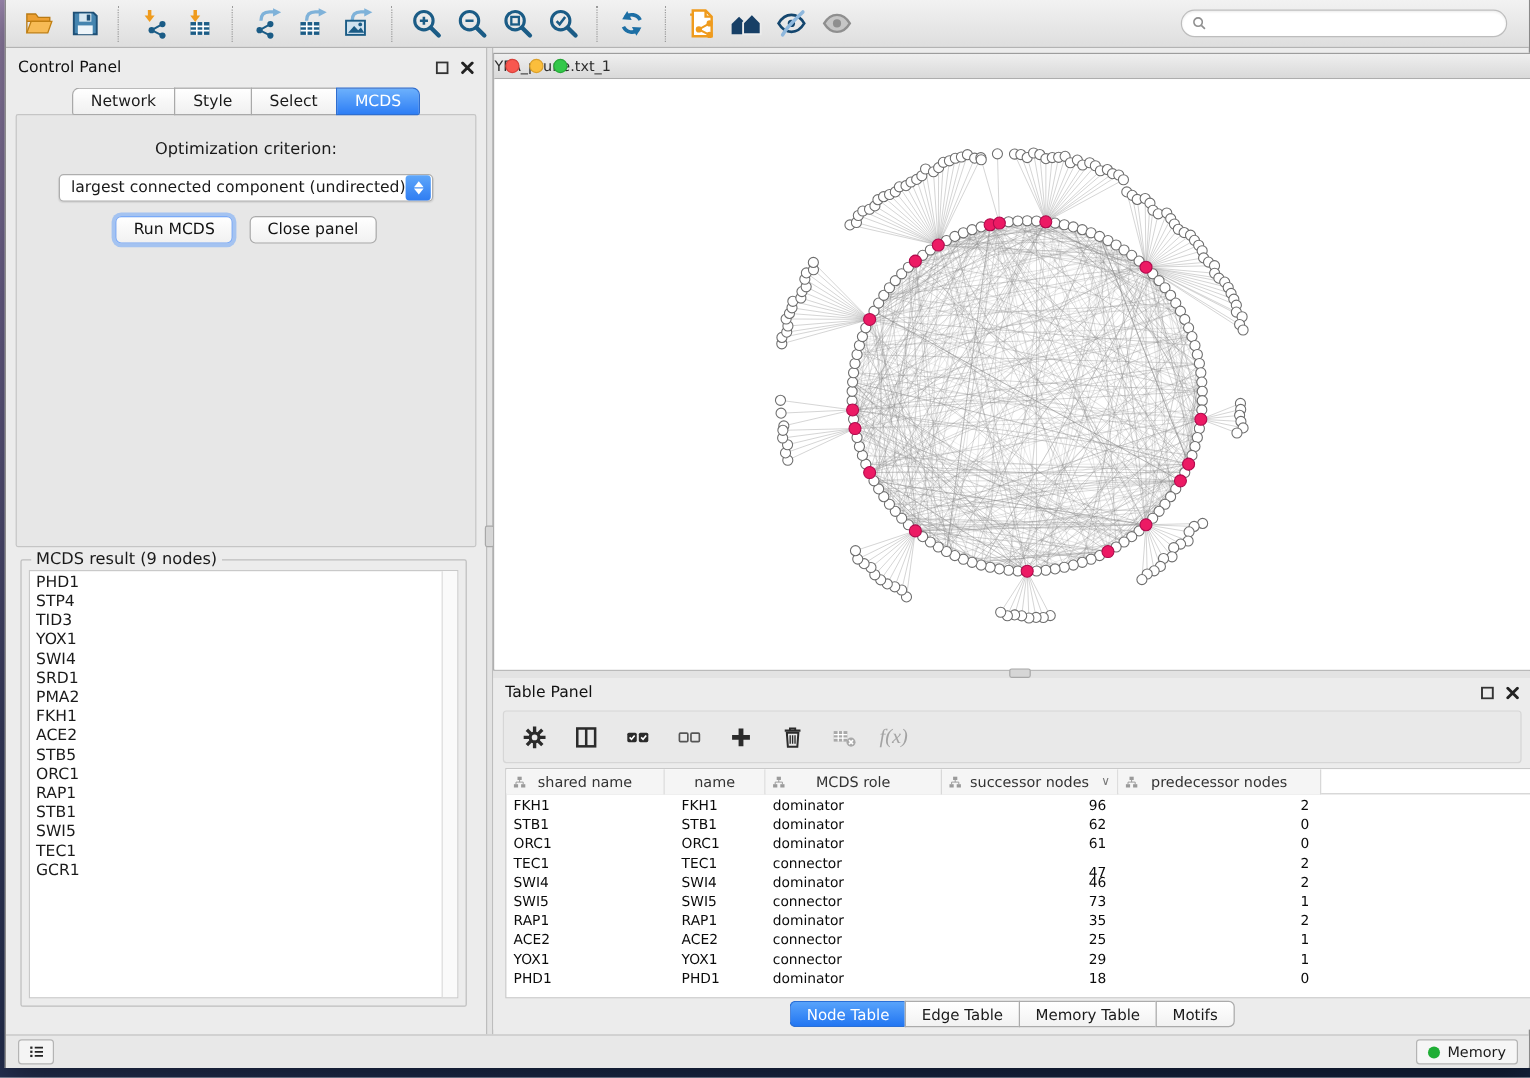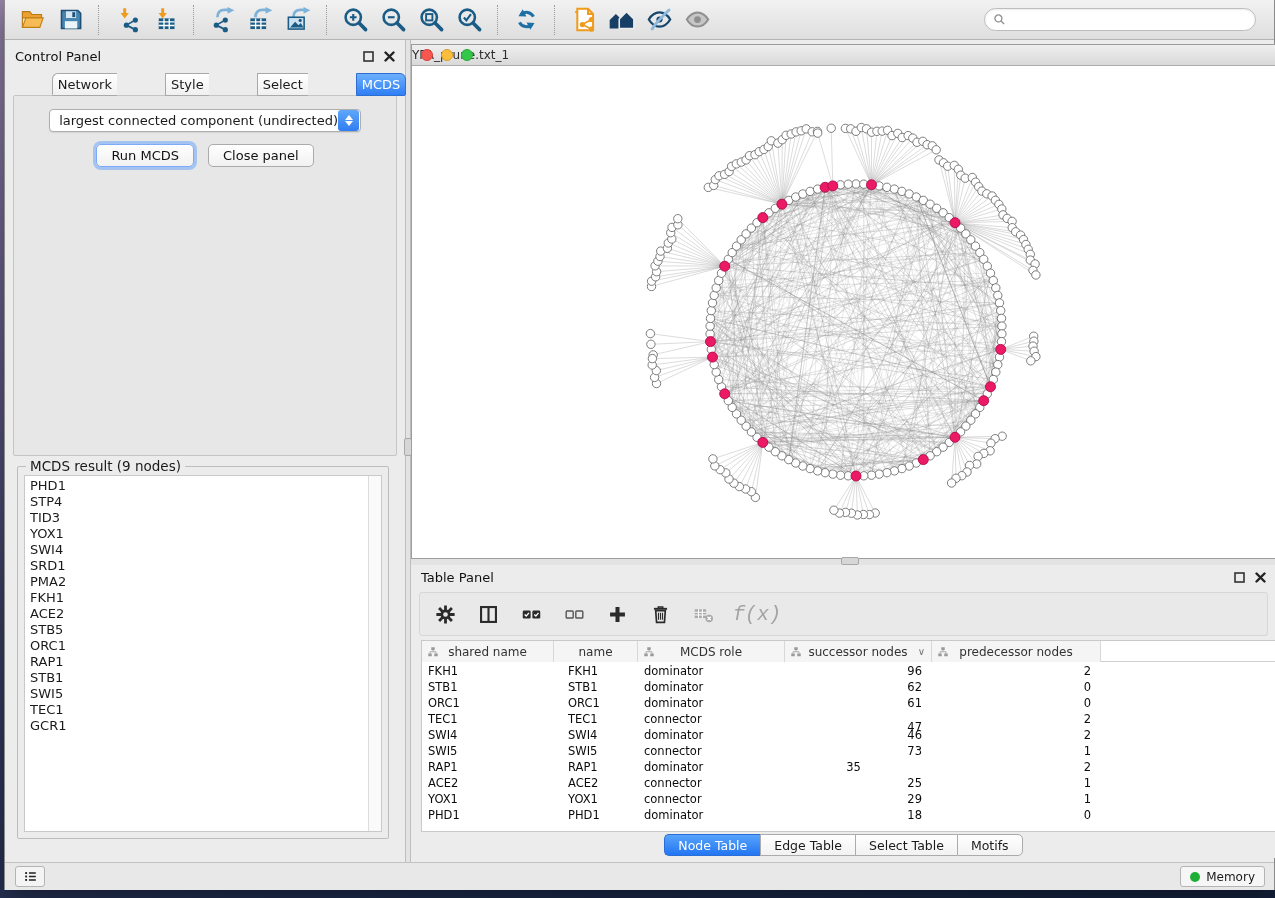--- a/index.html
+++ b/index.html
@@ -33,22 +33,22 @@
   
   .panel-titlebar { position:absolute; height:24px; display:flex; align-items:center; font-size:13px; color:#111; }
   .pt-title { padding-left:10px; }
   .pt-icons { margin-left:auto; display:flex; align-items:center; gap:10px; padding-right:10px; }
   .pt-icons svg { width:11px; height:11px; cursor:pointer; }
   
   .control-panel { position:absolute; left:0; top:40px; width:400px; height:822px; background:#ececec; }
   .cp-titlebar { left:0; top:4px; width:100%; }
   .cp-tabs { position:absolute; left:0; top:33px; width:100%; display:flex; justify-content:center; z-index:2; }
   .cp-tab {
-    height:23px; padding:0 5px; display:flex; align-items:center; font-size:13px;
-    background:linear-gradient(#ffffff,#f0f0f0); border:1px solid #a9a9a9; border-right:none; cursor:pointer;margin-left:48px;
+    height:23px; padding:0 15px; display:flex; align-items:center; font-size:13px;
+    background:linear-gradient(#ffffff,#f0f0f0); border:1px solid #a9a9a9; border-right:none; cursor:pointer;
   }
   .cp-tab:first-child { border-top-left-radius:6px; border-bottom-left-radius:2px; }
   .cp-tab:last-child { border-right:1px solid #a9a9a9; border-top-right-radius:6px; border-bottom-right-radius:2px; }
   .cp-tab.active { background:linear-gradient(#6cb0fc,#2e7ef5); color:#fff; border-color:#2e6ed0; }
   .cp-content {
     position:absolute; left:8px; top:55px; width:384px; height:361px;
     background:#e7e7e7; border:1px solid #c5c5c5; border-radius:2px;
   }
   .opt-label { text-align:center; margin-top:20px; font-size:13.5px; }
   .select {
@@ -95,21 +95,21 @@
   .light.yellow { background:#fbbe3c; border:1px solid #dba02b; }
   .light.green { background:#34c84a; border:1px solid #27a838; }
   .net-title { flex:1; text-align:left; font-size:12px; color:#2d2d2d; }
   .net-canvas { position:absolute; left:0; top:21px; width:863px; height:492px; background:#fff; }
   
   .table-panel { position:absolute; left:406px; top:565px; width:865px; height:293px; background:#ececec; }
   .tp-titlebar { left:0; top:0; width:100%; }
   .tp-toolbar { position:absolute; left:8px; top:27px; width:849px; height:44px; background:#e9e9e9; border:1px solid #d6d6d6; border-radius:3px; display:flex; align-items:center; padding-left:12px; gap:17px; }
   .tp-tool { width:26px; height:26px; display:flex; align-items:center; justify-content:center; cursor:pointer; }
   .tp-tool svg { width:21px; height:21px; }
-  .tp-tool.fx { font-family:Liberation Mono, monospace; font-style:italic; font-size:20px; color:#a3a3a3; width:auto; }
+  .tp-tool.fx { font-family:Liberation Serif, serif; font-style:italic; font-size:17px; color:#a3a3a3; width:auto; }
   .tp-table { position:absolute; left:10px; top:75px; width:1251px; height:192px; background:#fff; border:1px solid #c9c9c9; overflow:hidden; }
   .tp-headrow { position:absolute; left:0; top:0; height:21px; display:flex; background:#fff; width:100%; border-bottom:1px solid #cfcfcf; }
   .th { height:21px; background:#f5f5f5; border-right:1px solid #d8d8d8; display:flex; align-items:center; justify-content:center; gap:5px; font-size:12px; color:#333; cursor:pointer; position:relative; }
   .th svg.tree { width:12px; height:12px; position:absolute; left:5px; }
   .th .sort { font-size:10px; color:#777; position:absolute; right:6px; }
   .tp-rows { position:absolute; left:0; top:22px; }
   .tr { display:flex; height:16px; align-items:center; cursor:default; }
   .td { font-size:11.5px; color:#0b0b0b; white-space:nowrap; overflow:hidden; }
   .td.l { padding-left:6px; text-align:left; }
   .td.l2 { padding-left:14px; text-align:left; }
@@ -312,20 +312,21 @@
           </svg>
       </span>
     </div>
     <div class="cp-tabs" id="cp-tabs">
         <div class="cp-tab">Network</div>
         <div class="cp-tab">Style</div>
         <div class="cp-tab">Select</div>
         <div class="cp-tab active">MCDS</div>
       </div>
     <div class="cp-content">
+      <div class="opt-label">Optimization criterion:</div>
       <div class="select">
         <span class="select-text">largest connected component (undirected)</span>
         <span class="select-arrows">
             <i class="up"></i>
             <i class="dn"></i>
           </span>
       </div>
       <div class="btn-row">
         <button class="cp-btn focused">Run MCDS</button>
         <button class="cp-btn">Close panel</button>
@@ -1471,21 +1472,21 @@
             <div class="td l" style="width: 132px;">SWI5</div>
             <div class="td l2" style="width: 84px;">SWI5</div>
             <div class="td l" style="width: 147px;">connector</div>
             <div class="td r" style="width: 147px;">73</div>
             <div class="td r" style="width: 169px;">1</div>
           </div>
           <div class="tr">
             <div class="td l" style="width: 132px;">RAP1</div>
             <div class="td l2" style="width: 84px;">RAP1</div>
             <div class="td l" style="width: 147px;">dominator</div>
-            <div class="td r" style="width: 147px; text-align: center;">35</div>
+            <div class="td r" style="width: 147px;">35</div>
             <div class="td r" style="width: 169px;">2</div>
           </div>
           <div class="tr">
             <div class="td l" style="width: 132px;">ACE2</div>
             <div class="td l2" style="width: 84px;">ACE2</div>
             <div class="td l" style="width: 147px;">connector</div>
             <div class="td r" style="width: 147px;">25</div>
             <div class="td r" style="width: 169px;">1</div>
           </div>
           <div class="tr">
@@ -1501,21 +1502,21 @@
             <div class="td l" style="width: 147px;">dominator</div>
             <div class="td r" style="width: 147px;">18</div>
             <div class="td r" style="width: 169px;">0</div>
           </div>
         </div>
 
     </div>
     <div class="tp-tabs" id="tp-tabs">
         <div class="tp-tab active">Node Table</div>
         <div class="tp-tab">Edge Table</div>
-        <div class="tp-tab">Select Table</div>
+        <div class="tp-tab">Memory Table</div>
         <div class="tp-tab">Motifs</div>
       </div>
   </div>
 
   <div class="status-bar">
     <span class="list-btn">
       <svg viewBox="0 0 24 24">
           <g stroke="#222" stroke-width="2.4">
             <path d="M9.5 6.5h11M9.5 12h11M9.5 17.5h11"></path>
           </g>

